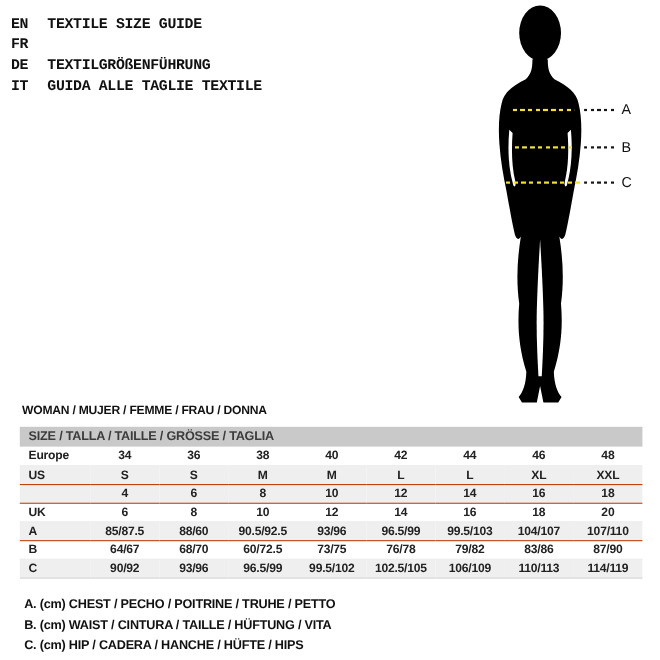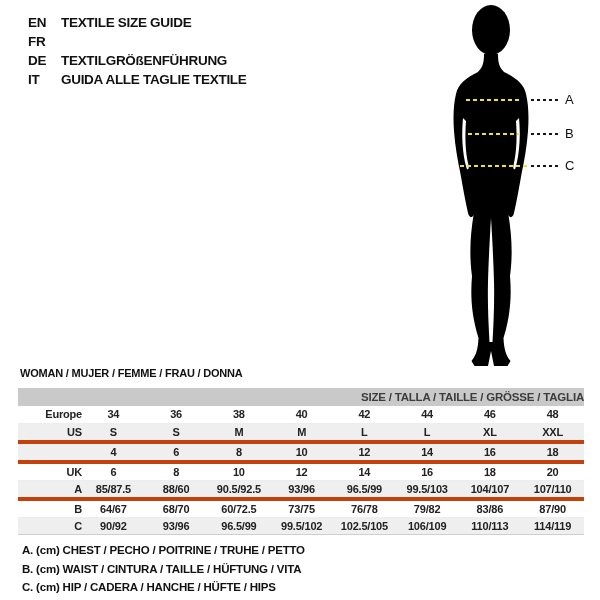--- a/index.html
+++ b/index.html
@@ -12,21 +12,21 @@
   html,body{width:600px;height:600px;}
   body{
     position:relative;
     background:#ffffff;
     font-family:"Liberation Sans", sans-serif;
     color:var(--ink);
     overflow:hidden;
   }
 
   
-  .lang-list{position:absolute;left:28px;top:13px;}
+  .lang-list{position:absolute;left:10px;top:13px;font-family:Liberation Mono, monospace;}
   .lang-row{display:flex;line-height:19px;font-weight:bold;font-size:13.5px;letter-spacing:-0.3px;white-space:nowrap;}
   .lang-code{width:33px;flex:none;}
 
   
   .figure-svg{position:absolute;left:448px;top:2px;}
 
   .measure-line{position:absolute;height:2px;background:repeating-linear-gradient(90deg,var(--yellow) 0 4px,transparent 4px 7px);}
   .line-a{left:466px;top:99px;width:56px;}
   .line-b{left:468px;top:133px;width:52px;}
   .line-c{left:460px;top:165px;width:68px;}
@@ -46,29 +46,29 @@
 
   
   table.size-table{
     position:absolute;left:18px;top:388px;width:566px;
     border-collapse:collapse;table-layout:fixed;
     font-size:11px;font-weight:bold;letter-spacing:-0.2px;
   }
   table.size-table col.lab{width:64px;}
   table.size-table th{
     background:var(--header-bg);
-    text-align:right;font-size:11.5px;color:#3c3c3c;
+    text-align:left;font-size:11.5px;color:#3c3c3c;
     padding:3px 0 3px 8px;font-weight:bold;white-space:nowrap;
   }
   table.size-table td{
     text-align:center;padding:2px 0;height:17px;color:#222222;
     border-bottom:1px solid #ededed;white-space:nowrap;
   }
-  table.size-table td.row-label{text-align:right;padding-left:8px;margin-top:12px;}
-  table.size-table tr.shaded td{background:var(--shaded);border-bottom:4px solid #c2410c;}
+  table.size-table td.row-label{text-align:left;padding-left:8px;margin-top:12px;}
+  table.size-table tr.shaded td{background:var(--shaded);border-bottom:1px solid #c2410c;}
   table.size-table tbody tr:last-child td{border-bottom:1px solid #cfcfcf;}
 
   
   .legend{position:absolute;left:22px;top:541px;}
   .legend-row{font-size:11.5px;font-weight:bold;line-height:18.5px;letter-spacing:-0.2px;white-space:nowrap;}
 </style>
 </head>
 <body>
 
 <div class="lang-list">

